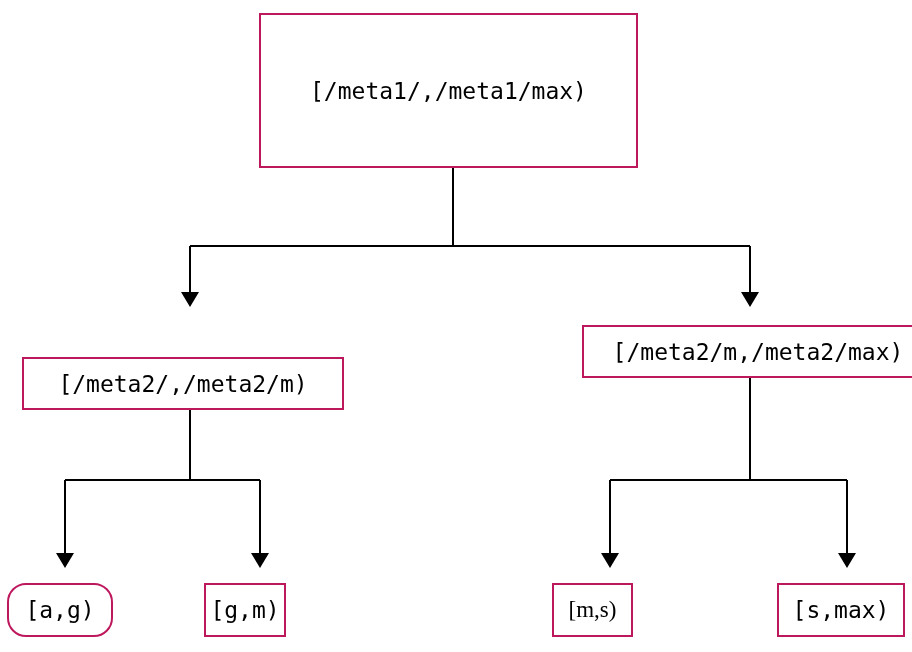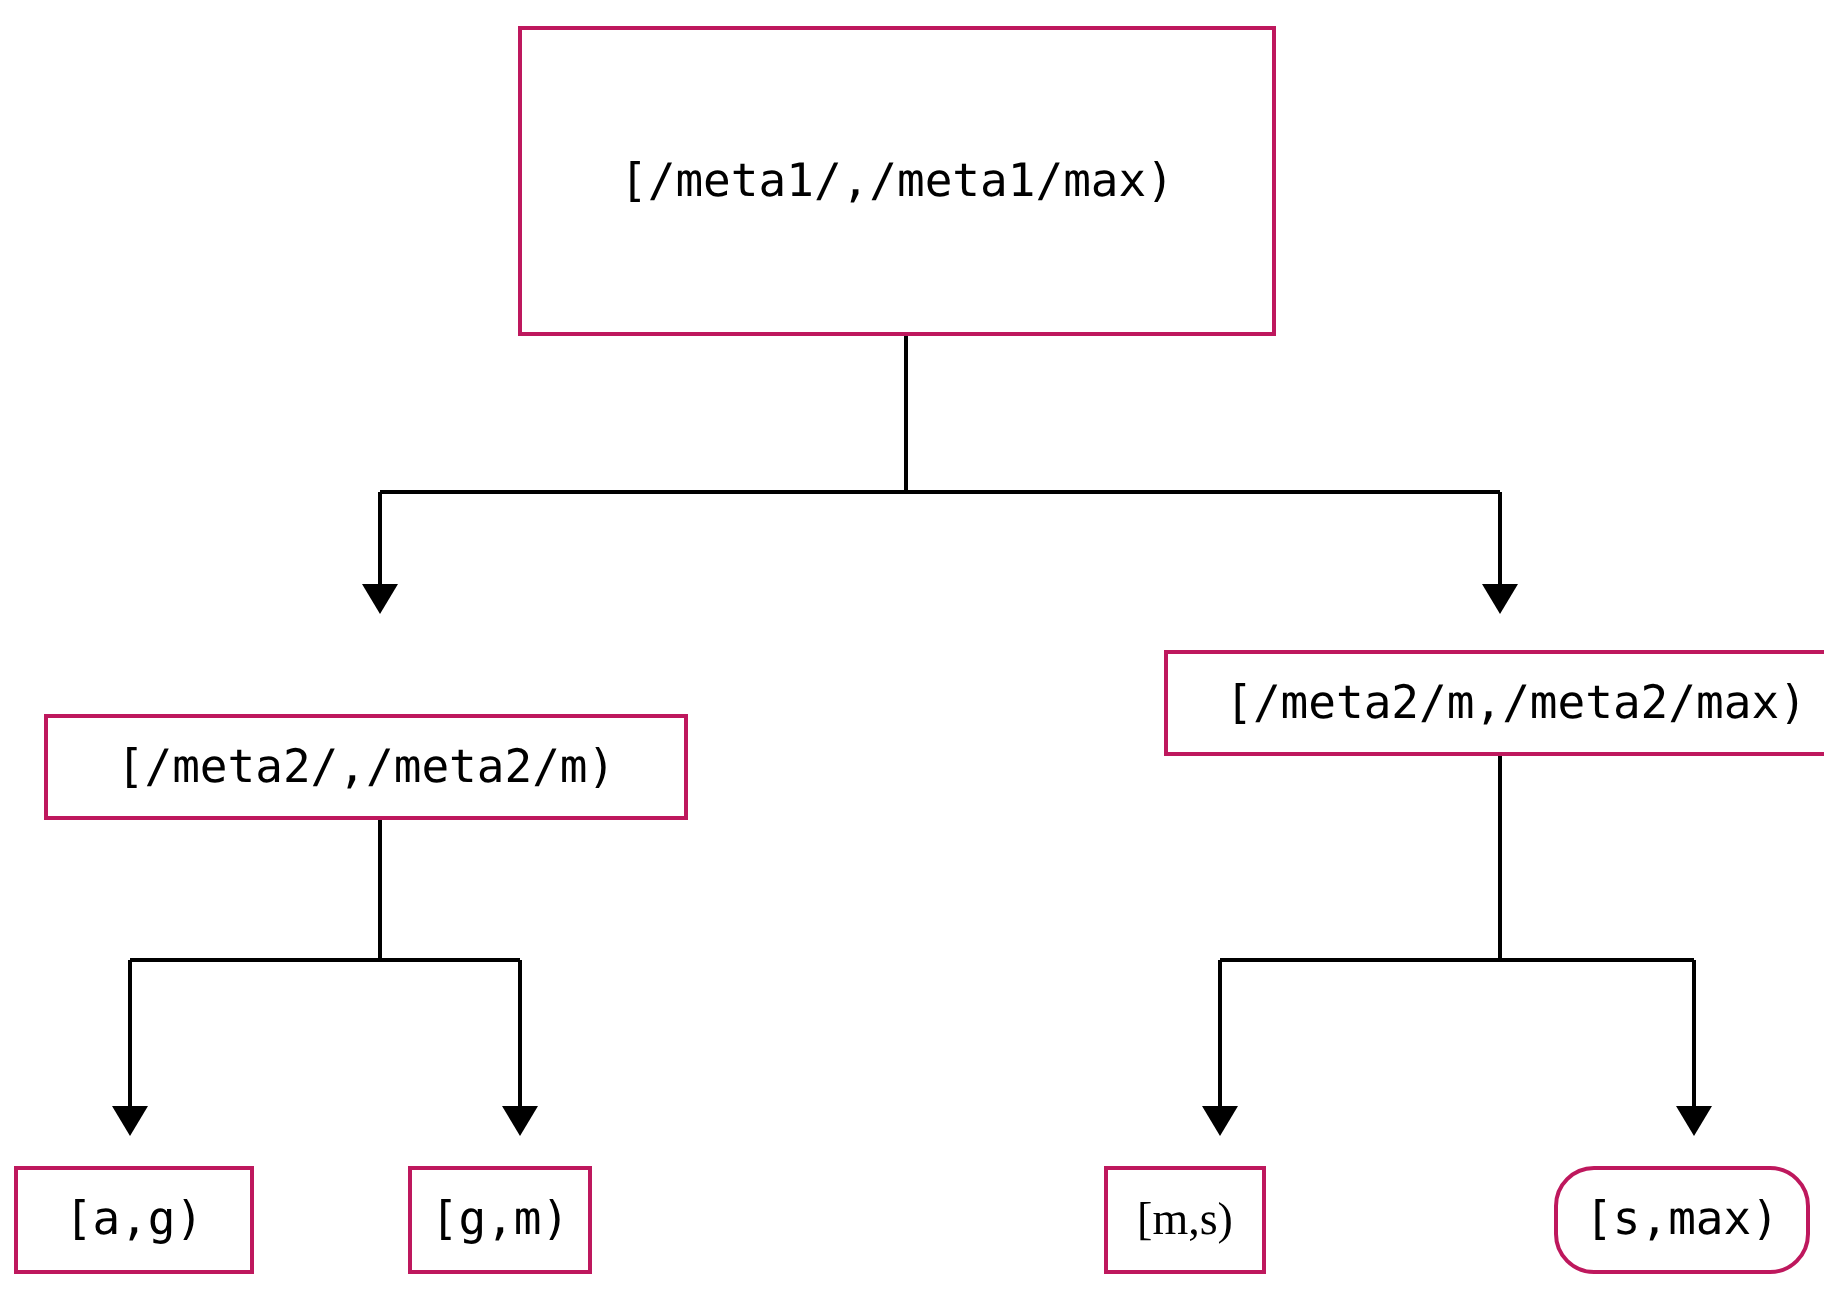--- a/index.html
+++ b/index.html
@@ -30,24 +30,24 @@
     color: #000000;
     display: flex;
     align-items: center;
     justify-content: center;
     font-size: 23px;
     white-space: nowrap;
   }
   .node-root       { left: 259px; top: 13px;  width: 379px; height: 155px; }
   .node-left       { left: 22px;  top: 325px; width: 322px; height: 53px; margin-top: 32px; }
   .node-right      { left: 582px; top: 325px; width: 352px; height: 53px; }
-  .node-left-left  { left: 7px;   top: 583px; width: 120px; height: 54px; }
-  .node-left-right { left: 204px; top: 583px; width: 92px;  height: 54px; }
+  .node-left-left  { left: 7px;   top: 583px; width: 106px; height: 54px; border-radius: 19px; }
+  .node-left-right { left: 204px; top: 583px; width: 82px;  height: 54px; }
   .node-right-left { left: 552px; top: 583px; width: 81px; height: 54px; font-family: Liberation Serif, serif; }
-  .node-right-right{ left: 777px; top: 583px; width: 128px; height: 54px; border-radius: 20px; }
+  .node-right-right{ left: 777px; top: 583px; width: 128px; height: 54px; }
 </style>
 </head>
 <body>
 
 <div class="canvas">
 
   <svg class="connectors" viewBox="0 0 912 652" xmlns="http://www.w3.org/2000/svg">
     <g fill="none" stroke="#000000" stroke-width="2">
       <path d="M453,168 L453,246"></path>
       <path d="M190,246 L750,246"></path>

